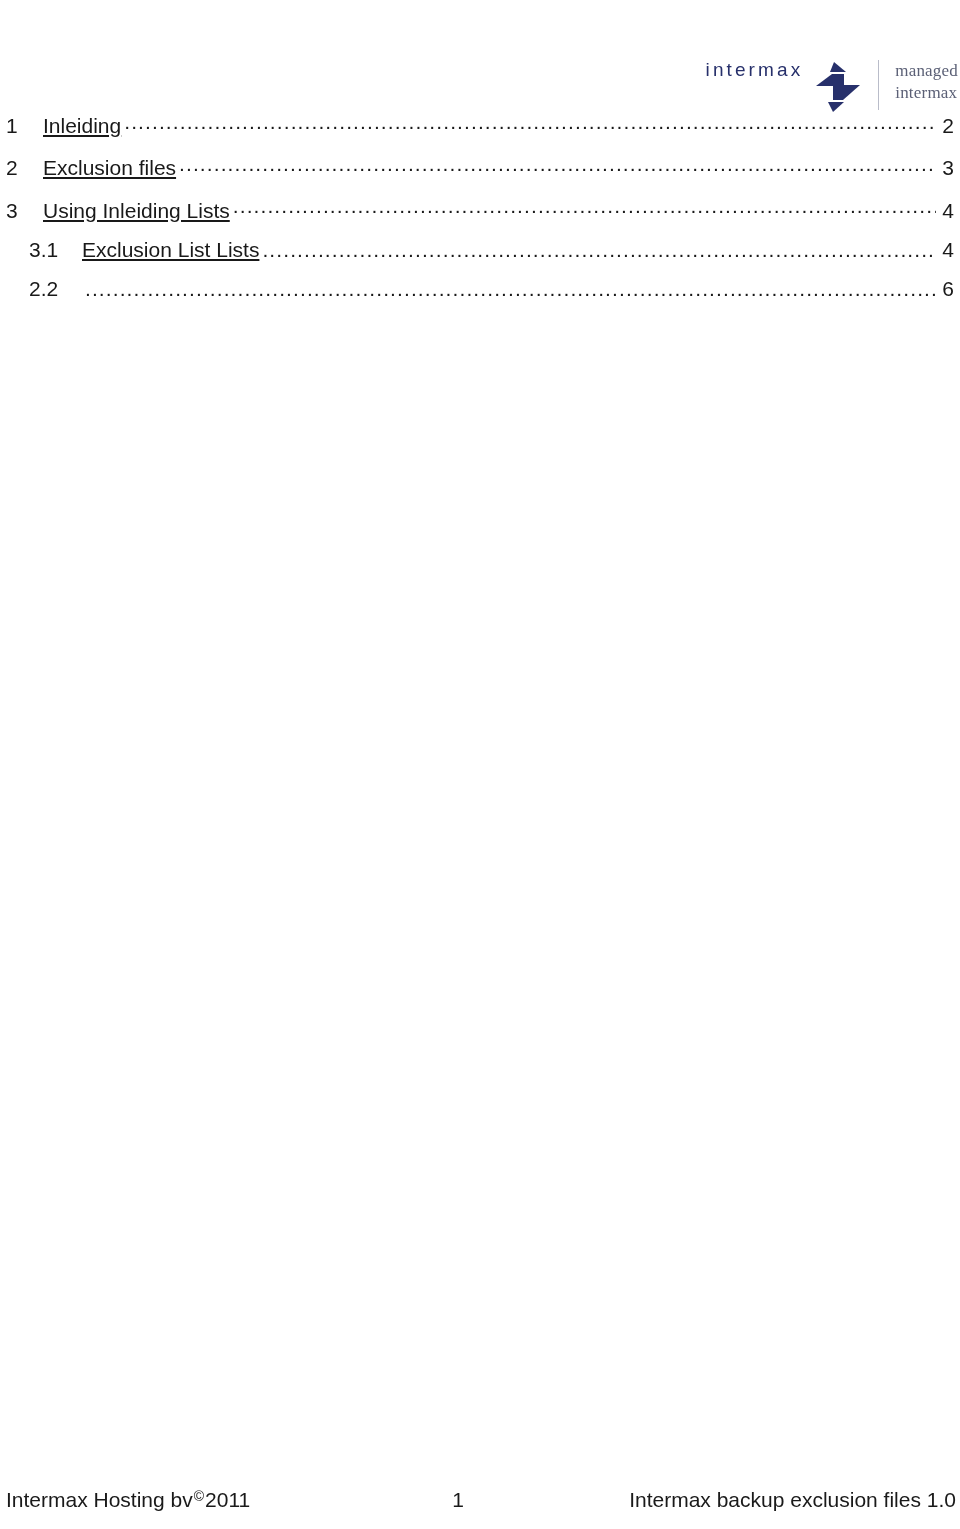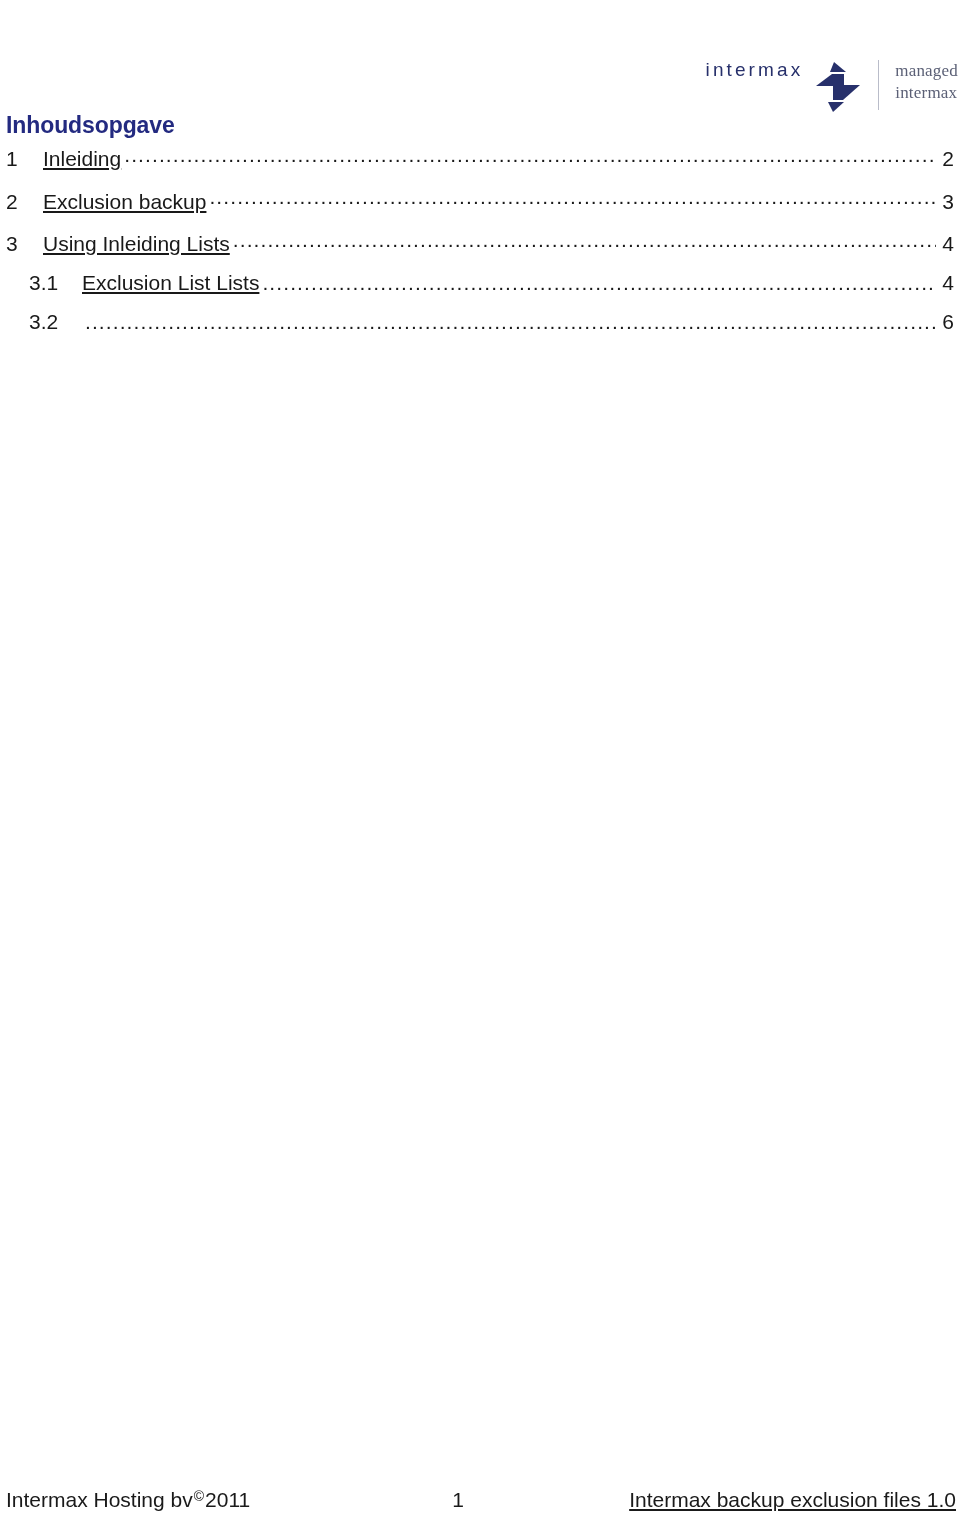--- a/index.html
+++ b/index.html
@@ -144,21 +144,20 @@
   .footer-center {
     position: absolute;
     left: 0;
     width: 916px;
     text-align: center;
   }
   .footer-right {
     position: absolute;
     right: 4px;
     white-space: nowrap;
-    text-decoration: underline;
   }
   .copy-sym {
     font-size: 14px;
     vertical-align: 6px;
     padding: 0 1px;
   }
 </style>
 </head>
 <body>
 
@@ -183,52 +182,51 @@
     <span class="logo-tagline">
       <div>managed</div>
       <div>intermax</div>
     </span>
 
   </div>
 </div>
 
 <div class="toc">
 
-  <h1 class="toc-title">Inhoudsopgave</h1>
 
   <div class="toc-entry level-1">
     <span class="toc-num">1</span>
     <span class="toc-label">Inleiding</span>
     <span class="toc-leader"></span>
     <span class="toc-page">2</span>
   </div>
 
   <div class="toc-entry level-1">
     <span class="toc-num">2</span>
-    <span class="toc-label">Exclusion backup</span>
+    <span class="toc-label">Exclusion files</span>
     <span class="toc-leader"></span>
     <span class="toc-page">3</span>
   </div>
 
   <div class="toc-entry level-1">
     <span class="toc-num">3</span>
     <span class="toc-label">Using Inleiding Lists</span>
     <span class="toc-leader"></span>
     <span class="toc-page">4</span>
   </div>
 
   <div class="toc-entry level-2">
     <span class="toc-num">3.1</span>
     <span class="toc-label">Exclusion List Lists</span>
     <span class="toc-leader"></span>
     <span class="toc-page">4</span>
   </div>
 
   <div class="toc-entry level-2">
-    <span class="toc-num">3.2</span>
+    <span class="toc-num">2.2</span>
     <span class="toc-leader"></span>
     <span class="toc-page">6</span>
   </div>
 
 </div>
 
 <div class="page-footer">
 
   <span class="footer-left">
     <span>Intermax Hosting bv</span><span class="copy-sym">©</span><span>2011</span>

